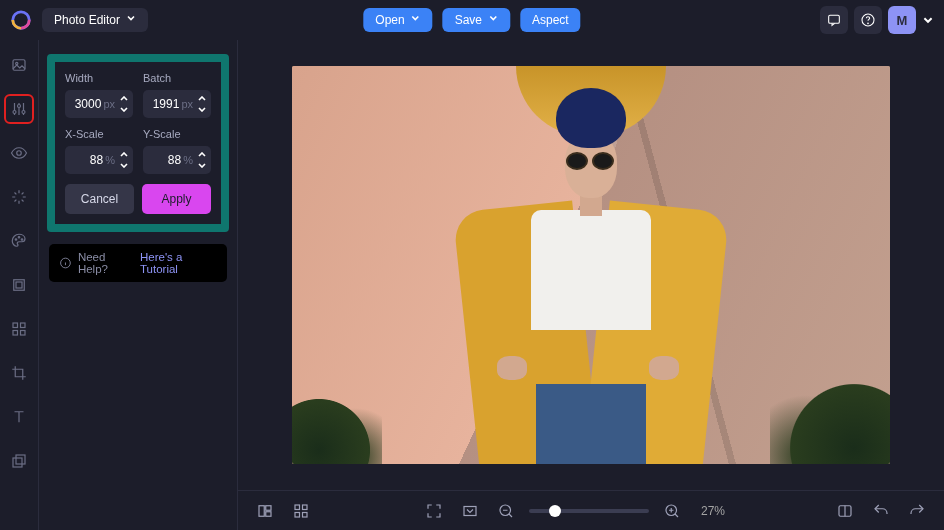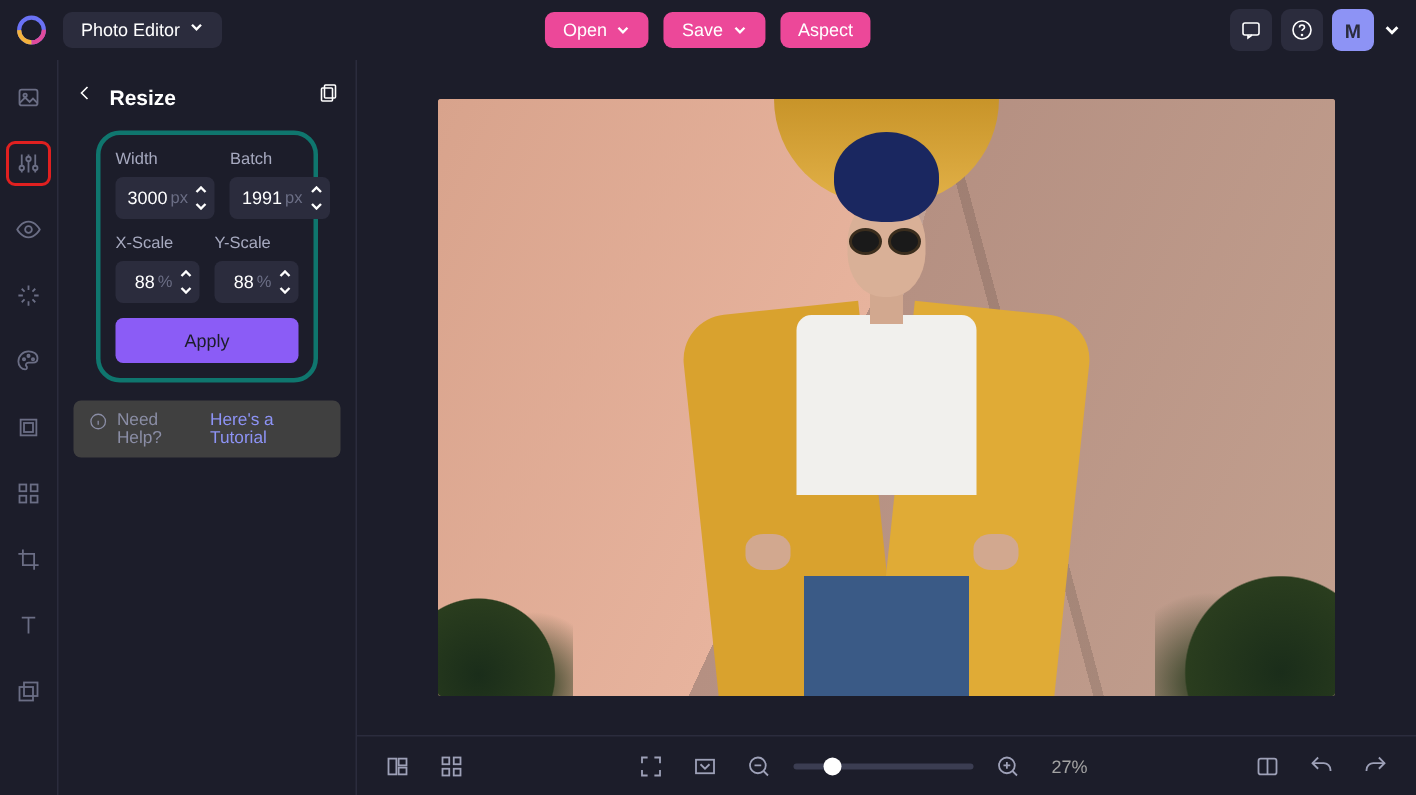--- a/index.html
+++ b/index.html
@@ -33,26 +33,25 @@
   cursor: pointer;
 }
 .top-center {
   position: absolute;
   left: 50%;
   transform: translateX(-50%);
   display: flex;
   gap: 10px;
 }
 .top-btn {
-  background: #ec4899;
+  background: #3b82f6;
   border-radius: 6px;
   padding: 5px 12px;
   font-size: 12px;
   display: flex;
-  align-items: center;
   gap: 6px;
   cursor: pointer;
 }
 .top-right {
   margin-left: auto;
   display: flex;
   align-items: center;
   gap: 6px;
 }
 .icon-btn {
@@ -110,23 +109,23 @@
   gap: 8px;
 }
 .panel-header-title {
   font-size: 14px;
   font-weight: 600;
 }
 .panel-header-right {
   margin-left: auto;
 }
 .panel-body {
-  margin: 6px 25px;
-  border: 3px solid #0f766e;
-  border-radius: 16px;
+  margin: 6px 8px;
+  border: 8px solid #0f766e;
+  border-radius: 4px;
   padding: 10px 10px;
 }
 .form-row {
   display: flex;
   gap: 10px;
   margin-bottom: 10px;
 }
 .form-col {
   flex: 1;
   display: flex;
@@ -193,32 +192,32 @@
   border-radius: 5px;
   display: flex; align-items: center; justify-content: center;
   font-size: 12px;
   cursor: pointer;
 }
 .btn-secondary {
   background: #353648;
   color: #d6d8e8;
 }
 .btn-primary {
-  background: #8b5cf6;
+  background: #d946ef;
   color: #1c1d2a;
   font-weight: 500;
 }
 .help-row {
   margin: 12px 10px;
   display: flex;
-  align-items: flex-start;
+  align-items: center;
   gap: 6px;
   font-size: 11.5px;
   color: #8a8da5;
-  background: #404040;
+  background: #000000;
   padding: 7px 10px;
   border-radius: 5px;
 }
 .help-link {
   color: #8d93f5;
   cursor: pointer;
 }
 .canvas-area {
   flex: 1;
   display: flex;
@@ -416,34 +415,20 @@
       </div>
     <div class="sidebar-item">
         <svg viewBox="0 0 24 24">
           <rect x="8" y="4" width="12" height="12"></rect>
           <rect x="4" y="8" width="12" height="12"></rect>
         </svg>
       </div>
   </div>
 
   <div class="panel">
-    <div class="panel-header">
-      <div style="cursor:pointer;">
-        <svg width="16" height="16" viewBox="0 0 24 24">
-            <path d="M14 6l-6 6 6 6"></path>
-          </svg>
-      </div>
-      <div class="panel-header-title">Resize</div>
-      <div class="panel-header-right">
-        <svg width="16" height="16" viewBox="0 0 24 24">
-            <rect x="8" y="4" width="11" height="13" rx="1"></rect>
-            <rect x="5" y="7" width="11" height="13" rx="1"></rect>
-          </svg>
-      </div>
-    </div>
 
     <div class="panel-body">
       <div class="form-row">
         <div class="form-col">
           <div class="form-label">Width</div>
           <div class="num-input">
             <span class="num-value">3000</span>
             <span class="num-unit">px</span>
             <div class="num-steppers">
               <div class="step-btn">
@@ -516,20 +501,23 @@
                     <polyline points="1,2 4,5 7,2"></polyline>
                   </svg>
                 </div>
             </div>
           </div>
         </div>
       </div>
 
 
       <div class="btn-row">
+        <div class="btn btn-secondary">
+            <span>Cancel</span>
+          </div>
         <div class="btn btn-primary">
             <span>Apply</span>
           </div>
       </div>
     </div>
 
     <div class="help-row">
       <svg width="14" height="14" viewBox="0 0 24 24">
           <circle cx="12" cy="12" r="9"></circle>
           <path d="M12 8v0M12 11v5"></path>

